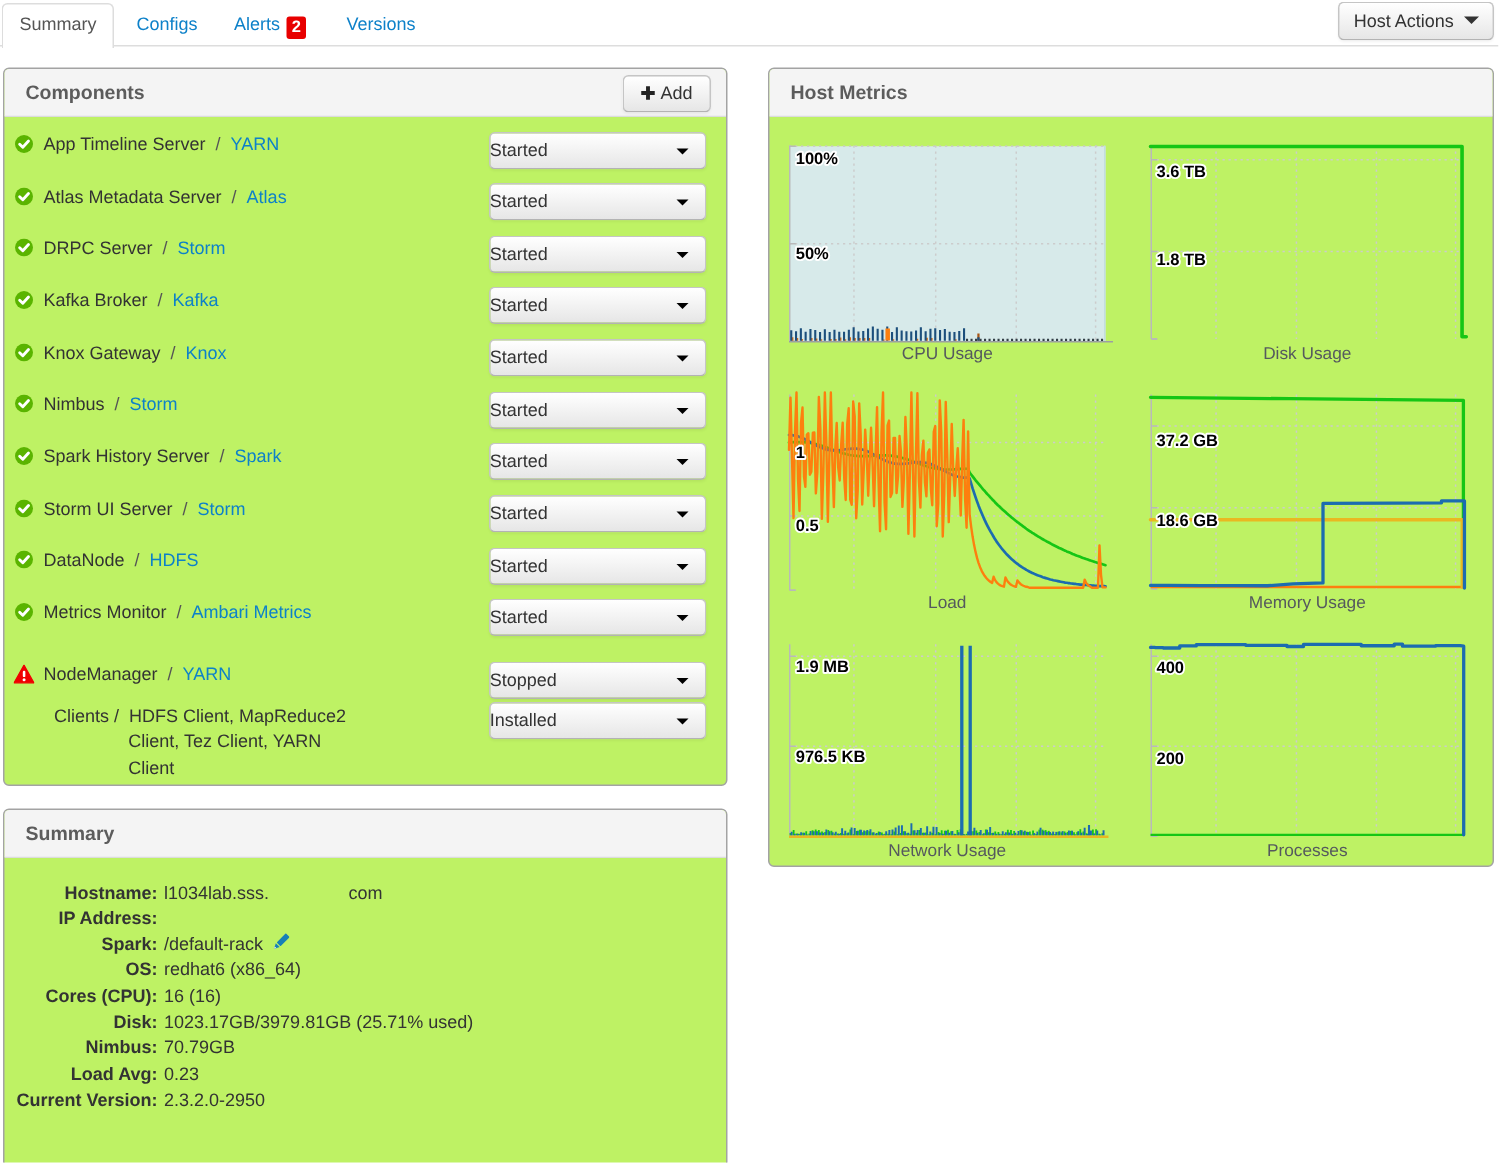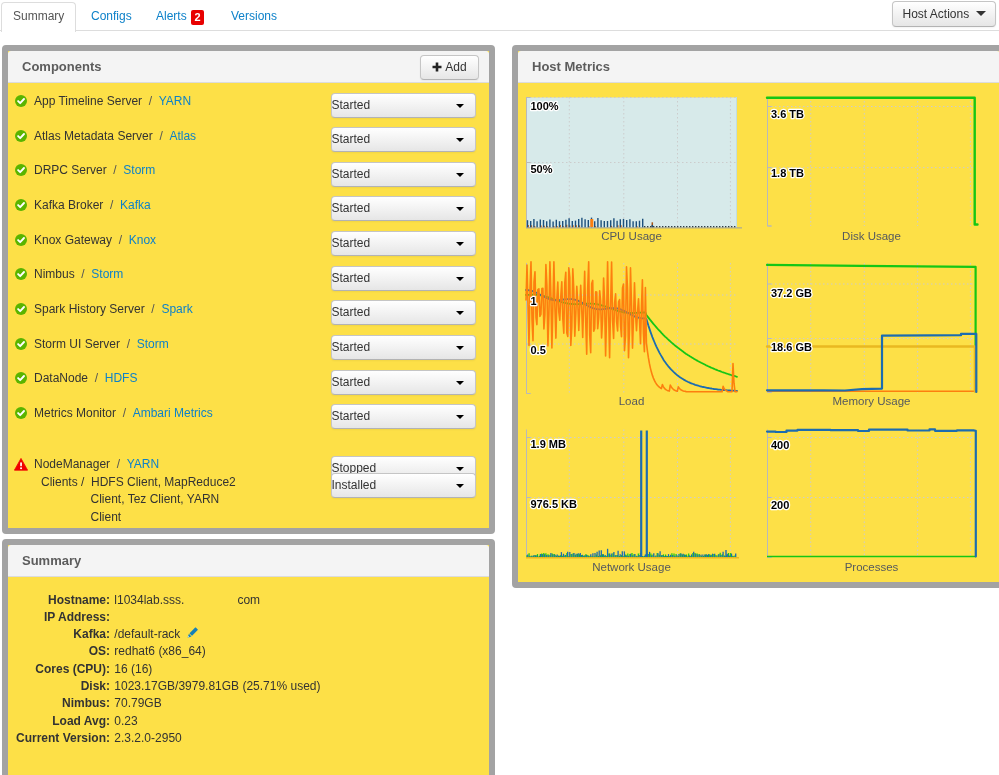--- a/index.html
+++ b/index.html
@@ -1,21 +1,21 @@
 <!DOCTYPE html>
 <html><head><meta charset="utf-8"><style>
 * { margin:0; padding:0; }
 html,body { width:999px; height:775px; background:#fff; font-family:"Liberation Sans",sans-serif; font-size:12px; color:#333; overflow:hidden; position:relative; }
 a { color:#0d81c9; text-decoration:none; }
 .navline { position:absolute; left:0; top:30px; width:999px; height:1px; background:#ddd; }
 .tab { position:absolute; top:2px; height:28px; line-height:28px; font-size:12px; padding:0 12px; }
 .tab.active { background:#fff; border:1px solid #ddd; border-bottom:none; border-radius:4px 4px 0 0; color:#555; z-index:2; height:29px; line-height:27px; padding:0 11px; }
 .badge { display:inline-block; background:#e80000; color:#fff; font-size:11px; font-weight:bold; line-height:11px; padding:2px 3.5px; border-radius:2px; position:relative; top:0.5px; margin-left:1px; }
 .btn { position:absolute; background:linear-gradient(to bottom,#ffffff,#e6e6e6); border:1px solid #c5c5c5; border-bottom-color:#b3b3b3; border-radius:4px; color:#333; box-shadow:inset 0 1px 0 rgba(255,255,255,.2),0 1px 2px rgba(0,0,0,.05); }
-.panel { position:absolute; background:#fde047; border:6px solid #a3a3a3; border-radius:4px; }
+.panel { position:absolute; background:#bef264; border:1px solid #a3a3a3; border-radius:4px; }
 .phead { height:31px; background:#f4f4f4; border-bottom:1px solid #dcdcdc; border-radius:3px 3px 0 0; font-weight:bold; font-size:13px; color:#5c5c5c; line-height:31px; padding-left:14px; }
 .crow { position:absolute; left:0; width:100%; height:34.6px; }
 .cname { position:absolute; left:26px; top:50%; margin-top:-8px; line-height:16px; color:#333; white-space:nowrap; }
 .sep { color:#555; }
 .dd { position:absolute; left:322.5px; top:8.5px; width:143px; height:23px; background:linear-gradient(to bottom,#ffffff,#e6e6e6); border:1px solid #c5c5c5; border-bottom-color:#b3b3b3; border-radius:4px; box-shadow:inset 0 1px 0 rgba(255,255,255,.2),0 1px 2px rgba(0,0,0,.05); }
 .ddl { position:absolute; left:0; right:12px; top:0; height:23px; line-height:23px; text-align:left; color:#333; }
 .caret { position:absolute; right:11px; top:10px; width:0; height:0; border-top:4px solid #000; border-left:4px solid transparent; border-right:4px solid transparent; }
 .clients { position:absolute; left:33px; top:9px; width:150px; padding-left:49.5px; text-indent:-49.5px; line-height:17.5px; color:#333; }
 .srow { height:17.33px; line-height:17.33px; white-space:nowrap; }
 .slbl { display:inline-block; width:94px; text-align:right; font-weight:bold; color:#333; }
@@ -138,21 +138,21 @@
       <svg width="12" height="12" viewBox="0 0 12 12" style="position:absolute;left:6.5px;top:50%;margin-top:-6px">
         <circle cx="6" cy="6" r="6" fill="#5ab400"></circle>
         <path d="M3.1 6.1 L5.2 8.2 L9.0 4.0" stroke="#fff" stroke-width="1.9" fill="none" stroke-linecap="round" stroke-linejoin="round"></path>
       </svg>
       <div class="cname">Metrics Monitor<span class="sep">&nbsp;&nbsp;/&nbsp;&nbsp;</span><a class="clink">Ambari Metrics</a></div>
       <div class="dd">
         <span class="ddl">Started</span>
         <span class="caret"></span>
       </div>
     </div>
-    <div class="crow" style="top:396px">
+    <div class="crow" style="top:386px">
       <svg width="14" height="13" viewBox="0 0 14 13" style="position:absolute;left:6px;top:50%;margin-top:-6px">
         <path d="M7 0.4 L13.6 12.2 L0.4 12.2 Z" fill="#f00000" stroke="#f00000" stroke-width="0.8" stroke-linejoin="round"></path>
         <rect x="6.2" y="4.2" width="1.7" height="4.2" rx="0.8" fill="#fff"></rect>
         <circle cx="7.05" cy="10.2" r="1.0" fill="#fff"></circle>
       </svg>
       <div class="cname">NodeManager<span class="sep">&nbsp;&nbsp;/&nbsp;&nbsp;</span><a class="clink">YARN</a></div>
       <div class="dd">
         <span class="ddl">Stopped</span>
         <span class="caret"></span>
       </div>
@@ -164,21 +164,21 @@
         <span class="caret"></span>
       </div>
     </div>
 </div>
 
 <div class="panel" style="left:2px;top:539px;width:481px;height:280px;">
   <div class="phead">Summary</div>
   <div style="padding-top:14.5px;padding-left:8px;">
     <div class="srow"><span class="slbl">Hostname:</span> <span class="sval">l1034lab.sss.<span style="display:inline-block;width:53px"></span>com</span></div>
       <div class="srow"><span class="slbl">IP Address:</span> <span class="sval"></span></div>
-      <div class="srow"><span class="slbl">Kafka:</span> <span class="sval">/default-rack <svg width="13" height="13" viewBox="0 0 13 13" style="vertical-align:-2px;margin-left:1px">
+      <div class="srow"><span class="slbl">Spark:</span> <span class="sval">/default-rack <svg width="13" height="13" viewBox="0 0 13 13" style="vertical-align:-2px;margin-left:1px">
             <g transform="rotate(45 6.5 6.5)">
               <rect x="4.9" y="-0.8" width="3.6" height="8.6" rx="0.5" fill="#1680b7"></rect>
               <path d="M4.9 8.6 L8.5 8.6 L6.7 12.2 Z" fill="#1680b7"></path>
               <path d="M5.9 10.6 L7.3 10.6 L6.7 12.0 Z" fill="#fff"></path>
             </g>
           </svg></span></div>
       <div class="srow"><span class="slbl">OS:</span> <span class="sval">redhat6 (x86_64)</span></div>
       <div class="srow"><span class="slbl">Cores (CPU):</span> <span class="sval">16 (16)</span></div>
       <div class="srow"><span class="slbl">Disk:</span> <span class="sval">1023.17GB/3979.81GB (25.71% used)</span></div>
       <div class="srow"><span class="slbl">Nimbus:</span> <span class="sval">70.79GB</span></div>

